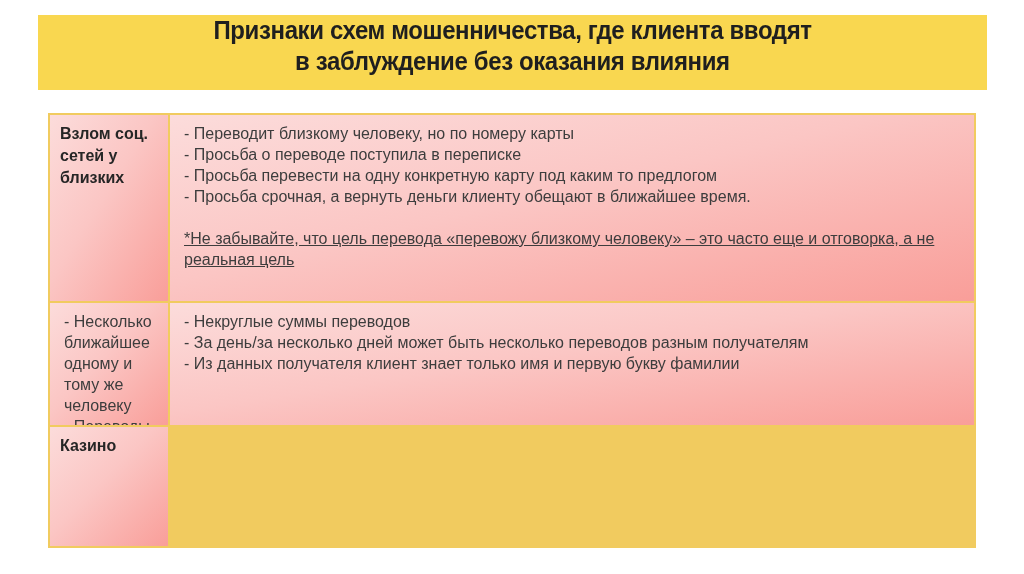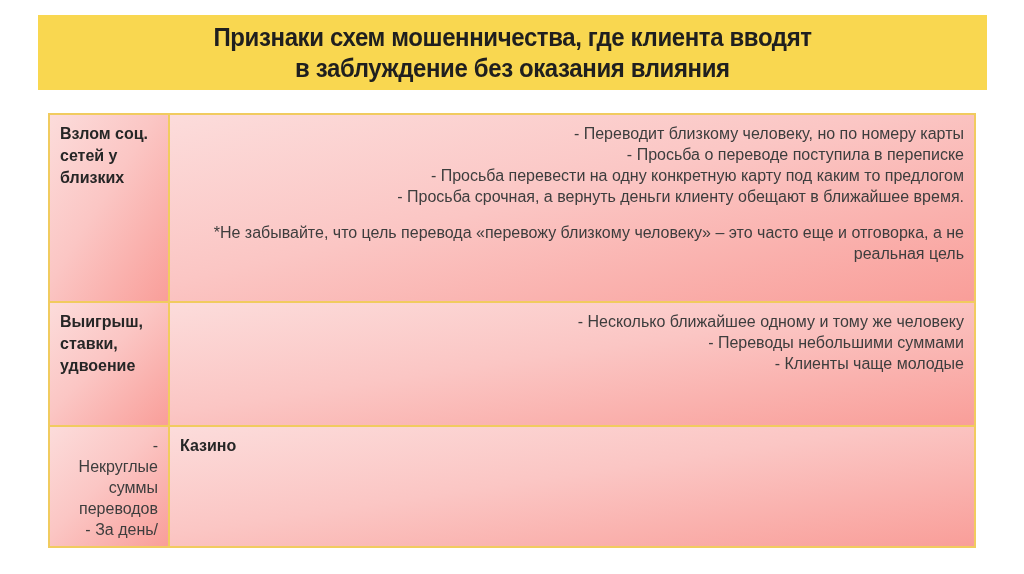--- a/index.html
+++ b/index.html
@@ -13,21 +13,20 @@
   .slide { position: relative; width: 1024px; height: 574px; background: #ffffff; }
 
   
   .banner {
     position: absolute;
     left: 38px; top: 15px;
     width: 949px; height: 75px;
     background: #F9D750;
     display: flex;
     flex-direction: column;
-    justify-content: center;
     align-items: center;
   }
   .title-line {
     font-weight: 700;
     font-size: 25px;
     line-height: 31px;
     letter-spacing: -0.4px;
     color: #1F1F1F;
     text-align: center;
     transform: scaleX(0.96);
@@ -51,23 +50,23 @@
     font-size: 16px;
     line-height: 21px;
     overflow: hidden;
   }
   .cell.header {
     font-weight: 700;
     color: #262626;
     line-height: 22px;
     padding: 8px 6px 6px 10px;
   }
-  .cell.content { padding: 8px 10px 6px 24px; text-align: right; }
+  .cell.content { padding: 8px 10px 6px 14px; }
   .items { white-space: pre-line; }
-  .footnote { margin-top: 15px; white-space: pre-line; }
+  .footnote { margin-top: 21px; white-space: pre-line; text-decoration: underline; }
 </style>
 </head>
 <body>
 
 <div class="slide">
 
   <div class="banner">
     <div class="title-line">Признаки схем мошенничества, где клиента вводят</div>
     <div class="title-line">в заблуждение без оказания влияния</div>
   </div>
@@ -76,21 +75,20 @@
 
     <div class="cell header">Взлом соц. сетей у близких</div>
     <div class="cell content">
       <div class="items">- Переводит близкому человеку, но по номеру карты
 - Просьба о переводе поступила в переписке
 - Просьба перевести на одну конкретную карту под каким то предлогом
 - Просьба срочная, а вернуть деньги клиенту обещают в ближайшее время.</div>
       <div class="footnote">*Не забывайте, что цель перевода «перевожу близкому человеку» – это часто еще и отговорка, а не реальная цель</div>
     </div>
 
-    <div class="cell header">Выигрыш, ставки, удвоение</div>
     <div class="cell content">
       <div class="items">- Несколько ближайшее одному и тому же человеку
 - Переводы небольшими суммами
 - Клиенты чаще молодые</div>
     </div>
 
     <div class="cell content">
       <div class="items">- Некруглые суммы переводов
 - За день/за несколько дней может быть несколько переводов разным получателям
 - Из данных получателя клиент знает только имя и первую букву фамилии</div>

